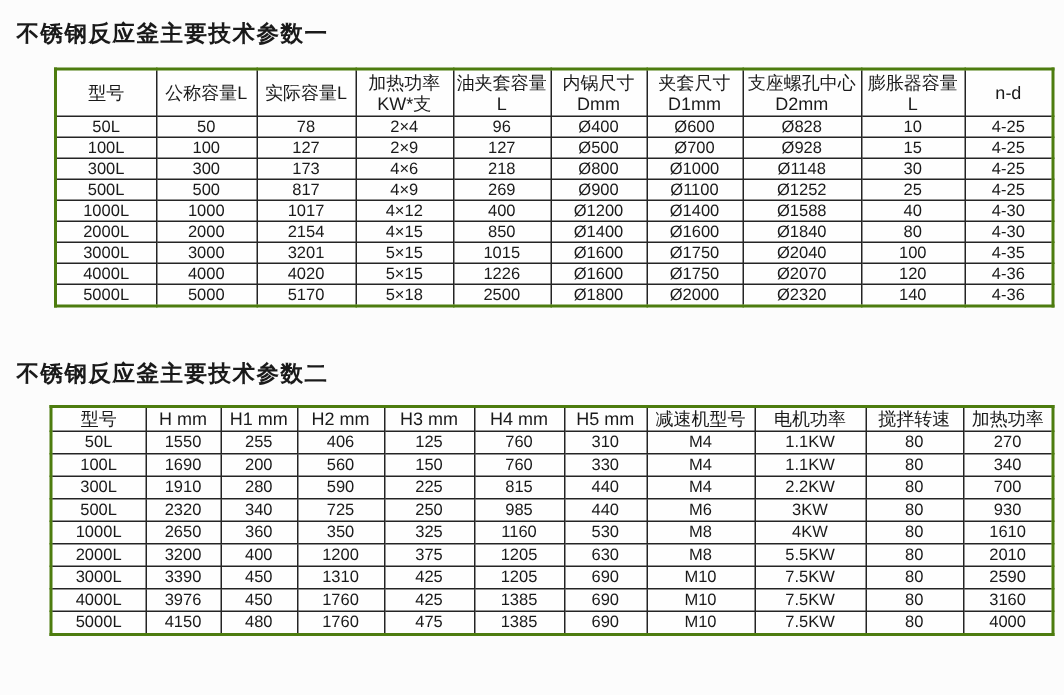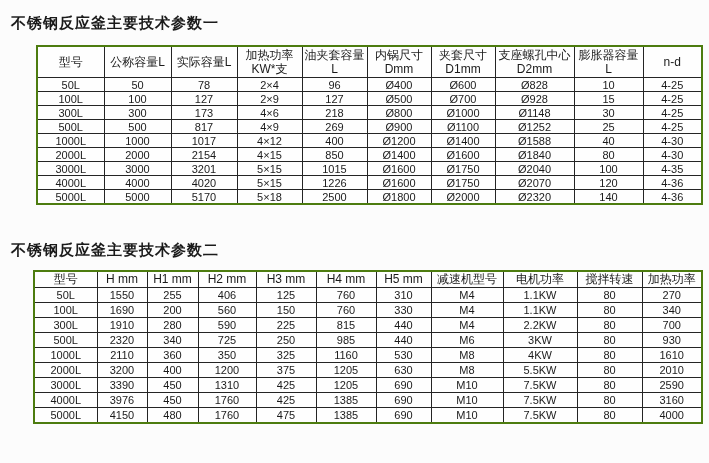--- a/index.html
+++ b/index.html
@@ -275,21 +275,21 @@
         <td>250</td>
         <td>985</td>
         <td>440</td>
         <td>M6</td>
         <td>3KW</td>
         <td>80</td>
         <td>930</td>
       </tr>
       <tr>
         <td>1000L</td>
-        <td>2110</td>
+        <td>2650</td>
         <td>360</td>
         <td>350</td>
         <td>325</td>
         <td>1160</td>
         <td>530</td>
         <td>M8</td>
         <td>4KW</td>
         <td>80</td>
         <td>1610</td>
       </tr>

